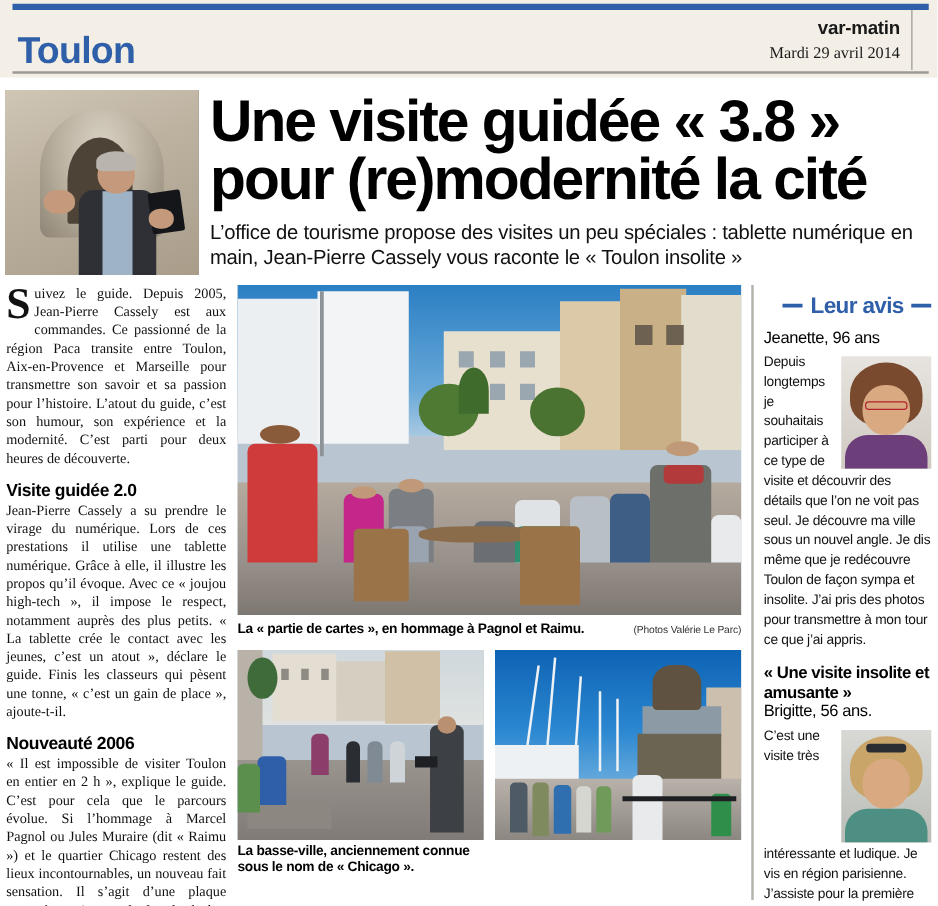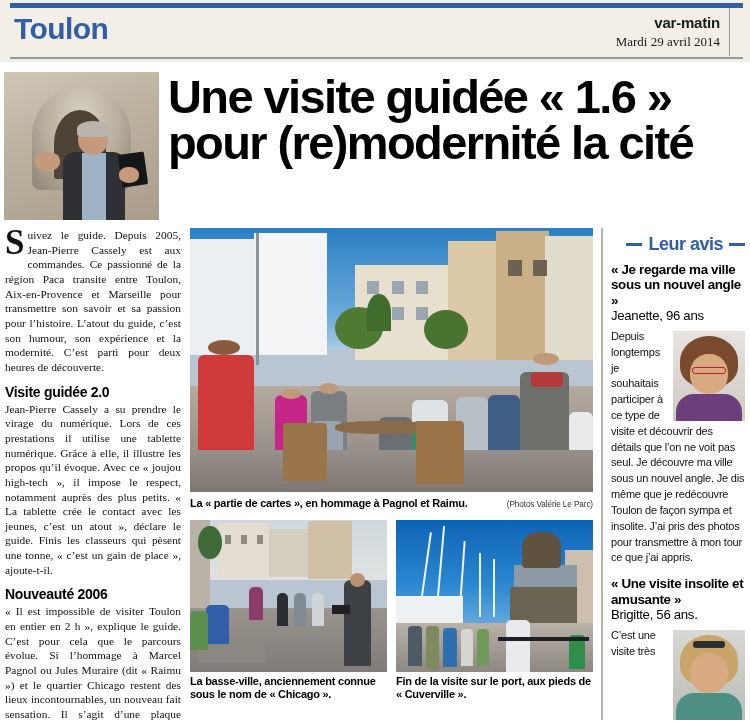--- a/index.html
+++ b/index.html
@@ -21,21 +21,21 @@
   }
   #masthead-rule-top {
     position: absolute; left: 10px; top: 3px; width: 733px; height: 5px;
     background: #2f5fa8;
   }
   #masthead-rule-bottom {
     position: absolute; left: 10px; top: 57px; width: 733px; height: 1.5px;
     background: #9a9a92;
   }
   #section-title {
-    position: absolute; left: 14px; top: 14px;
+    position: absolute; left: 14px; top: 26px;
     font-family: "Liberation Sans", sans-serif;
     font-weight: bold;
     font-size: 30px;
     letter-spacing: -0.6px;
     color: #2f5fa8;
     line-height: 1;
   }
   #masthead-meta {
     position: absolute; right: 30px; top: 14px;
     text-align: right;
@@ -297,23 +297,24 @@
   <div class="man-body"></div>
   <div class="man-shirt"></div>
   <div class="tablet"></div>
   <div class="hand-r"></div>
   <div class="man-head"></div>
   <div class="man-hair"></div>
 </div>
 
 <div id="headline-block">
   <h1 id="headline">
-    <span>Une visite guidée « 1.6 »</span><br>
+    <span>Une visite guidée « 3.8 »</span><br>
     <span>pour (re)modernité la cité</span>
   </h1>
+  <div id="standfirst">L’office de tourisme propose des visites un peu spéciales : tablette numérique en main, Jean-Pierre Cassely vous raconte le « Toulon insolite »</div>
 </div>
 
 <div id="left-column">
   <p class="body-text drop">Suivez le guide. Depuis 2005, Jean-Pierre Cassely est aux commandes. Ce passionné de la région Paca transite entre Toulon, Aix-en-Provence et Marseille pour transmettre son savoir et sa passion pour l’histoire. L’atout du guide, c’est son humour, son expérience et la modernité. C’est parti pour deux heures de découverte.</p>
   <h2 class="subhead">Visite guidée 2.0</h2>
   <p class="body-text">Jean-Pierre Cassely a su prendre le virage du numérique. Lors de ces prestations il utilise une tablette numérique. Grâce à elle, il illustre les propos qu’il évoque. Avec ce « joujou high-tech », il impose le respect, notamment auprès des plus petits. « La tablette crée le contact avec les jeunes, c’est un atout », déclare le guide. Finis les classeurs qui pèsent une tonne, « c’est un gain de place », ajoute-t-il.</p>
   <h2 class="subhead">Nouveauté 2006</h2>
   <p class="body-text">« Il est impossible de visiter Toulon en entier en 2 h », explique le guide. C’est pour cela que le parcours évolue. Si l’hommage à Marcel Pagnol ou Jules Muraire (dit « Raimu ») et le quartier Chicago restent des lieux incontournables, un nouveau fait sensation. Il s’agit d’une plaque commémorative sur la façade du bar des « 5 parties du monde », rue Anatole-France, en hommage à « Miquette », prostituée appréciée des marins dans les années 1950-1980. La visite s’est achevée sur le cours Lafayette pour déguster la spécialité toulonnaise, la Cade.</p>
 
 </div>
@@ -418,34 +419,32 @@
       <div class="bldg" style="left:33%;bottom:4%;width:6%;height:24%;background:#d4d6cf;border-radius:4px 4px 0 0;"></div>
       <div class="bldg" style="left:41%;bottom:4%;width:6%;height:24%;background:#6f9a5a;border-radius:4px 4px 0 0;"></div>
       <div class="bldg" style="left:56%;bottom:0;width:12%;height:34%;background:#e9eaec;border-radius:5px 5px 0 0;"></div>
       <div class="bldg" style="left:88%;bottom:2%;width:8%;height:22%;background:#2f8f4a;border-radius:4px 4px 0 0;"></div>
       <div class="bldg" style="left:52%;bottom:20%;width:46%;height:3%;background:#1d1f22;"></div>
     </div>
   </div>
 
   <div id="lower-caption-row">
     <div class="caption">La basse-ville, anciennement connue sous le nom de « Chicago ».</div>
-    <div class="caption">Fin de la visite sur le port, aux pieds de « Cuverville ».</div>
   </div>
 </div>
 
 <div id="right-rule"></div>
 <div id="sidebar">
   <div id="sidebar-heading">
     <span class="dash"></span>
     <span class="title">Leur avis</span>
     <span class="dash"></span>
   </div>
 
   <div class="testimonial clearfix">
-    <div class="testimonial-quote">« Je regarde ma ville sous un nouvel angle »</div>
     <div class="testimonial-author">Jeanette, 96 ans</div>
     <div class="portrait jeanette">
       <div class="pt-hair curly"></div>
       <div class="pt-face"></div>
       <div class="pt-glasses"></div>
       <div class="pt-torso purple"></div>
     </div>
     <div class="testimonial-body">Depuis longtemps je souhaitais participer à ce type de visite et découvrir des détails que l’on ne voit pas seul. Je découvre ma ville sous un nouvel angle. Je dis même que je redécouvre Toulon de façon sympa et insolite.  J’ai pris des photos pour transmettre à mon tour ce que j’ai appris.</div>
   </div>
 

